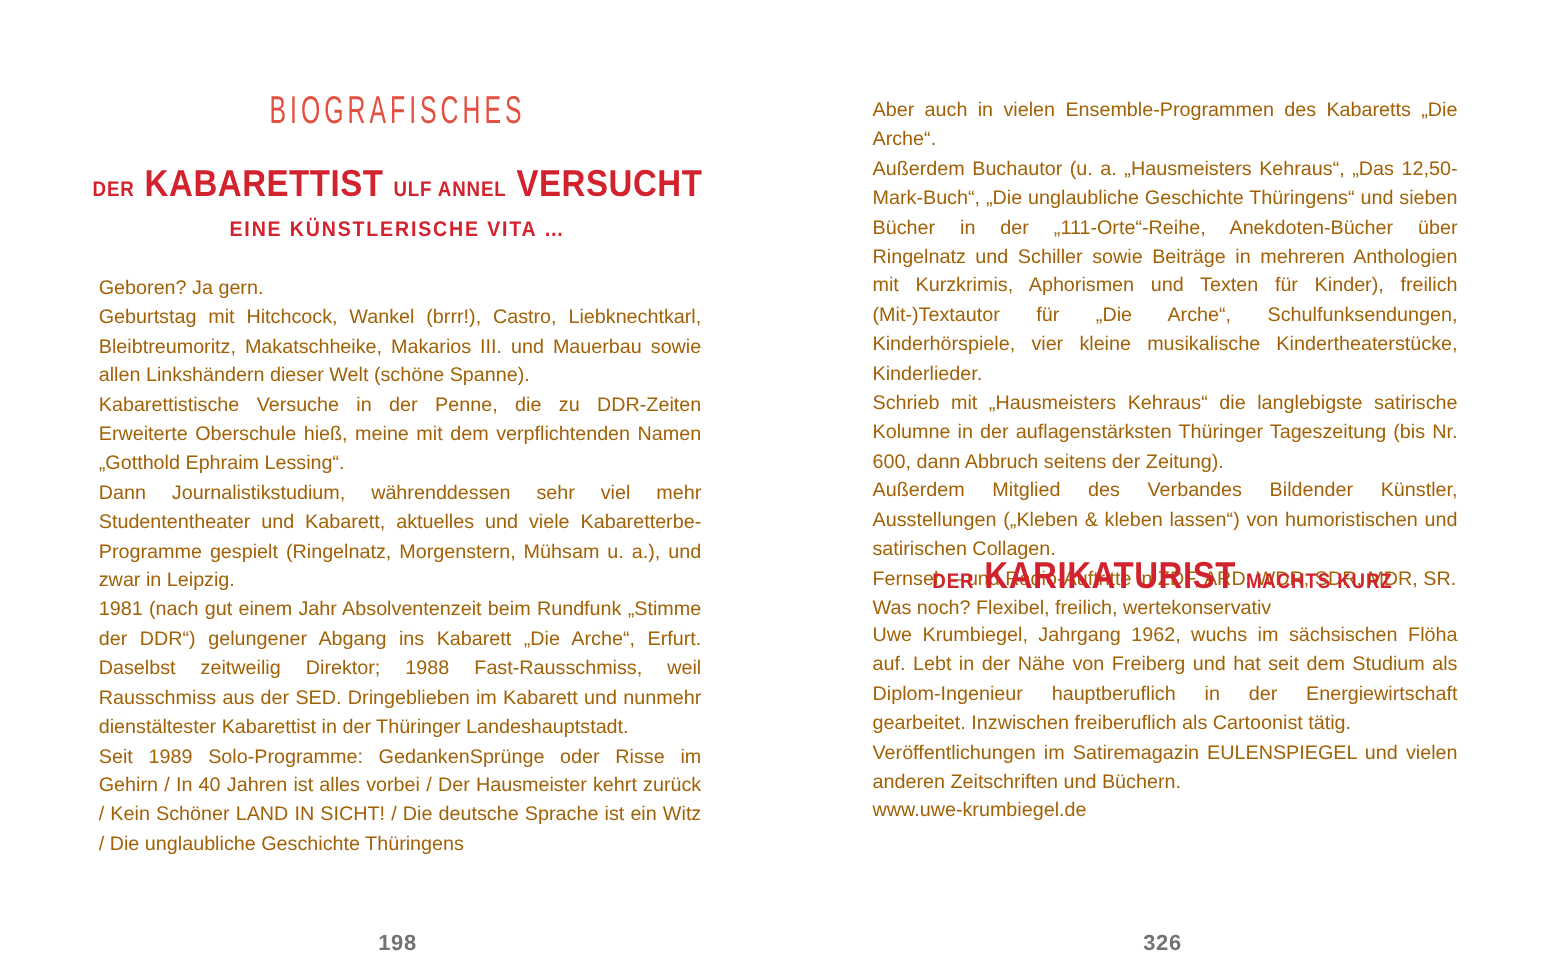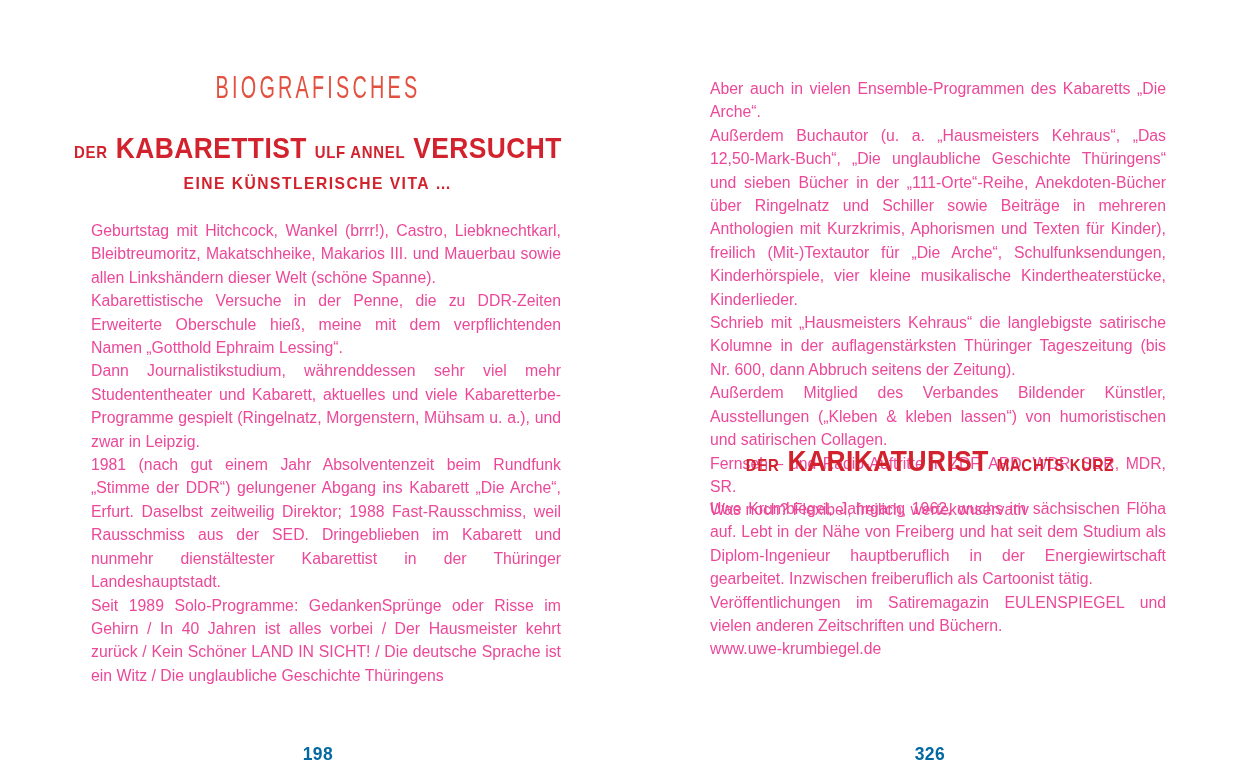--- a/index.html
+++ b/index.html
@@ -54,36 +54,36 @@
     font-size: 17px;
     letter-spacing: 1.6px;
     transform: scaleX(0.92);
     transform-origin: center;
     white-space: nowrap;
   }
 
   
   .bodyblock {
     position: absolute;
-    left: 16px; right: 0;
-    color: #ec4899;
+    left: 4px; right: 0;
+    color: #a16207;
     font-size: 15.8px;
     line-height: 23.4px;
     text-align: justify;
     hyphens: auto;
     -webkit-hyphens: auto;
   }
   .bodyblock p { margin: 0; }
 
   
   .pagenum {
     position: absolute;
     left: 0; right: 0;
     text-align: center;
-    color: #0369a1;
+    color: #737373;
     font-weight: 700;
     font-size: 17.5px;
     letter-spacing: 0.5px;
   }
 
   
   .left-kicker  { top: 34px; }
   .left-h1      { top: 95px; }
   .left-sub     { top: 138px; }
   .left-body    { top: 183px; }
@@ -104,20 +104,21 @@
     <div class="heading left-h1">
       <span class="h-small">DER</span>
       <span class="h-big">KABARETTIST</span>
       <span class="h-small">ULF ANNEL</span>
       <span class="h-big">VERSUCHT</span>
     </div>
 
     <div class="subheading left-sub">EINE KÜNSTLERISCHE VITA …</div>
 
     <div class="bodyblock left-body">
+      <p>Geboren? Ja gern.</p>
       <p>Geburtstag mit Hitchcock, Wankel (brrr!), Castro, Liebknechtkarl, Bleibtreumoritz, Makatschheike, Makarios III. und Mauerbau sowie allen Linkshändern dieser Welt (schöne Spanne).</p>
       <p>Kabarettistische Versuche in der Penne, die zu DDR-Zeiten Erweiterte Oberschule hieß, meine mit dem verpflichtenden Namen „Gotthold Ephraim Lessing“.</p>
       <p>Dann Journalistikstudium, währenddessen sehr viel mehr Studententheater und Kabarett, aktuelles und viele Kabaretterbe-Programme gespielt (Ringelnatz, Morgenstern, Mühsam u. a.), und zwar in Leipzig.</p>
       <p>1981 (nach gut einem Jahr Absolventenzeit beim Rundfunk „Stimme der DDR“) gelungener Abgang ins Kabarett „Die Arche“, Erfurt. Daselbst zeitweilig Direktor; 1988 Fast-Rausschmiss, weil Rausschmiss aus der SED. Dringeblieben im Kabarett und nunmehr dienstältester Kabarettist in der Thüringer Landeshauptstadt.</p>
       <p>Seit 1989 Solo-Programme: GedankenSprünge oder Risse im Gehirn / In 40 Jahren ist alles vorbei / Der Hausmeister kehrt zurück / Kein Schöner LAND IN SICHT! / Die deutsche Sprache ist ein Witz / Die unglaubliche Geschichte Thüringens</p>
     </div>
 
     <div class="pagenum folio">198</div>
   </div>
 

